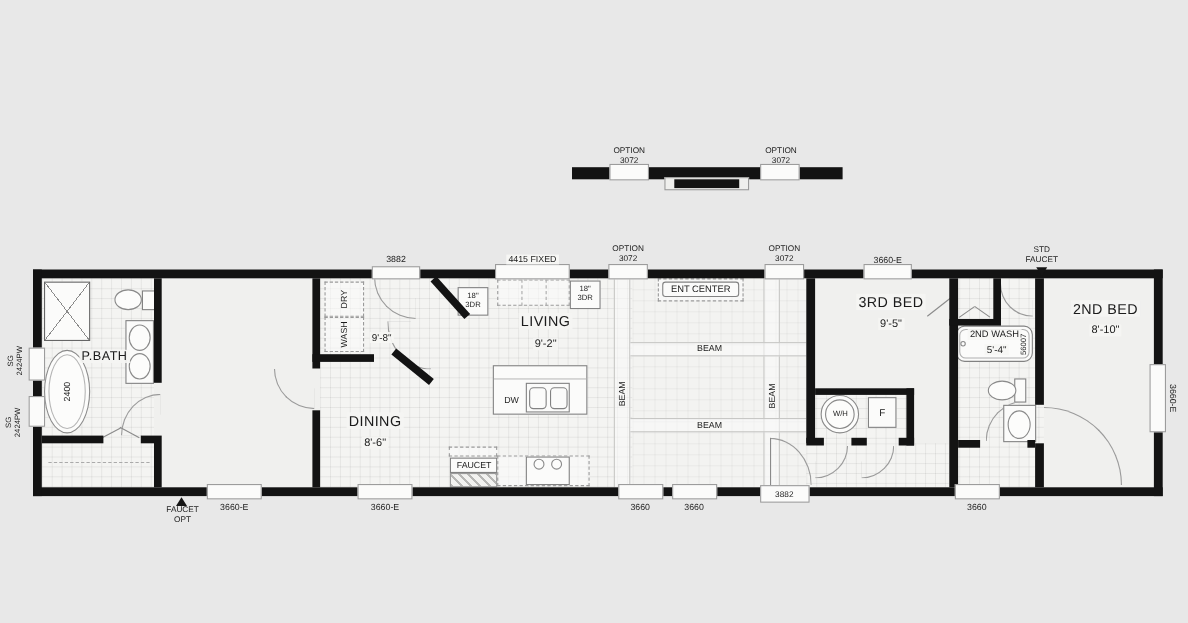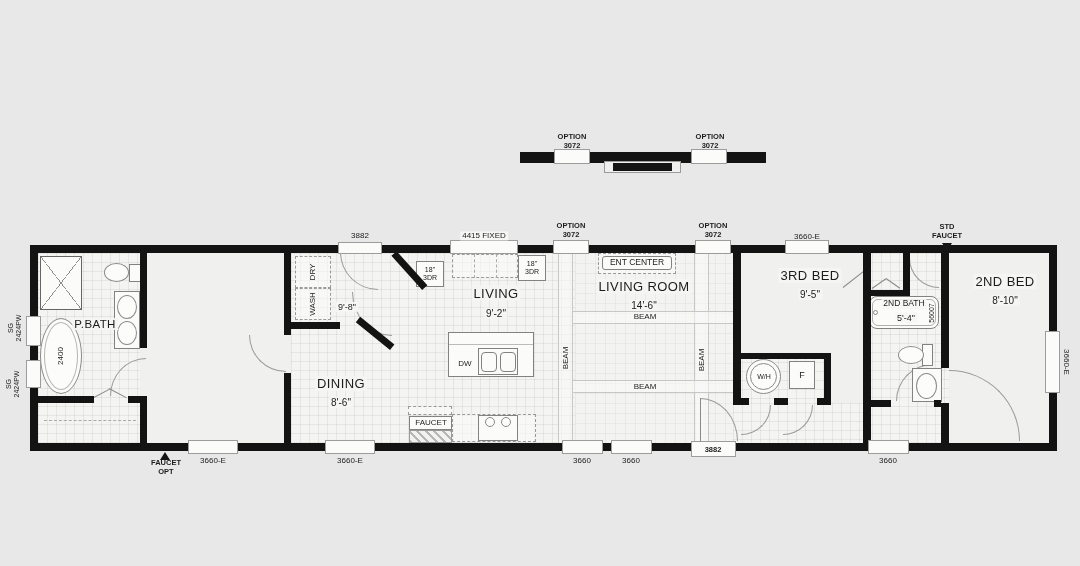--- a/index.html
+++ b/index.html
@@ -39,21 +39,21 @@
   .beamh{position:absolute;border-top:1px solid #c7c7c5;border-bottom:1px solid #c7c7c5;
          background:rgba(250,250,249,.55);box-sizing:border-box;}
   .hatch{position:absolute;border:1px solid #9a9a9a;box-sizing:border-box;
          background:repeating-linear-gradient(45deg,#b7b7b5 0 2px,#f2f2f0 2px 6px);}
   .xbox{background-image:linear-gradient(to top right,transparent 49.4%,#8a8a8a 49.4%,#8a8a8a 50.6%,transparent 50.6%),
         linear-gradient(to bottom right,transparent 49.4%,#8a8a8a 49.4%,#8a8a8a 50.6%,transparent 50.6%);}
   .triu{position:absolute;width:0;height:0;border-left:5px solid transparent;border-right:5px solid transparent;border-bottom:8px solid #151515;}
   .trid{position:absolute;width:0;height:0;border-left:5px solid transparent;border-right:5px solid transparent;border-top:8px solid #151515;}
   .t12{font-size:12px;letter-spacing:.4px;}
   .t9{font-size:9px;}
-  .t75{font-size:7.5px;font-weight:bold;}
+  .t75{font-size:7.5px;}
   .t7{font-size:7px;}
 </style>
 </head>
 <body>
 
 <div id="stage">
 
   <div class="lbl t75" style="left:572px;top:142px;">
     <div>OPTION</div>
       <div>3072</div>
@@ -153,21 +153,21 @@
 
   <div class="ell" style="left:746px;top:359px;width:35px;height:35px;"></div>
   <div class="ell" style="left:750px;top:363px;width:27px;height:27px;background:transparent;"></div>
   <div class="lbl t7" style="left:764px;top:377px;">W/H</div>
   <div class="fx" style="left:789px;top:361px;width:26px;height:28px;"></div>
   <div class="lbl t9" style="left:802px;top:375px;">F</div>
 
   <div class="fx" style="left:869px;top:296px;width:70px;height:33px;border-radius:8px;"></div>
   <div class="ab" style="left:872px;top:299px;width:64px;height:27px;border:1px solid #b0b0b0;border-radius:6px;box-sizing:border-box;"></div>
   <div class="ell" style="left:873px;top:310px;width:5px;height:5px;"></div>
-  <div class="lbl halo" style="left:904px;top:304px;font-size:8.5px;">2ND BATH</div>
+  <div class="lbl halo" style="left:904px;top:304px;font-size:8.5px;">2ND WASH</div>
   <div class="lbl halo t9" style="left:906px;top:318px;">5'-4"</div>
   <div class="lbl vrt t7" style="left:932px;top:313px;">56007</div>
   <div class="fx" style="left:922px;top:344px;width:11px;height:22px;"></div>
   <div class="ell" style="left:898px;top:346px;width:26px;height:18px;"></div>
   <div class="fx" style="left:912px;top:368px;width:30px;height:34px;"></div>
   <div class="ell" style="left:916px;top:373px;width:21px;height:26px;"></div>
 
   <div class="wall" style="left:30px;top:245px;width:1027px;height:8px;"></div>
   <div class="wall" style="left:30px;top:443px;width:1027px;height:8px;"></div>
   <div class="wall" style="left:30px;top:245px;width:8px;height:206px;"></div>
@@ -254,24 +254,20 @@
     <span class="nm" style="font-size:11.5px;">P.BATH</span>
   </div>
   <div class="room" style="left:341px;top:392px;">
     <span class="nm">DINING</span><br>
     <span class="dm">8'-6"</span>
   </div>
   <div class="room" style="left:496px;top:302px;">
     <span class="nm">LIVING</span><br>
     <span class="dm" style="margin-top:6px;">9'-2"</span>
   </div>
-  <div class="room" style="left:644px;top:295px;">
-    <span class="nm">LIVING ROOM</span><br>
-    <span class="dm">14'-6"</span>
-  </div>
   <div class="room" style="left:810px;top:284px;">
     <span class="nm">3RD BED</span><br>
     <span class="dm">9'-5"</span>
   </div>
   <div class="room" style="left:1005px;top:290px;">
     <span class="nm">2ND BED</span><br>
     <span class="dm">8'-10"</span>
   </div>
 
 </div>

